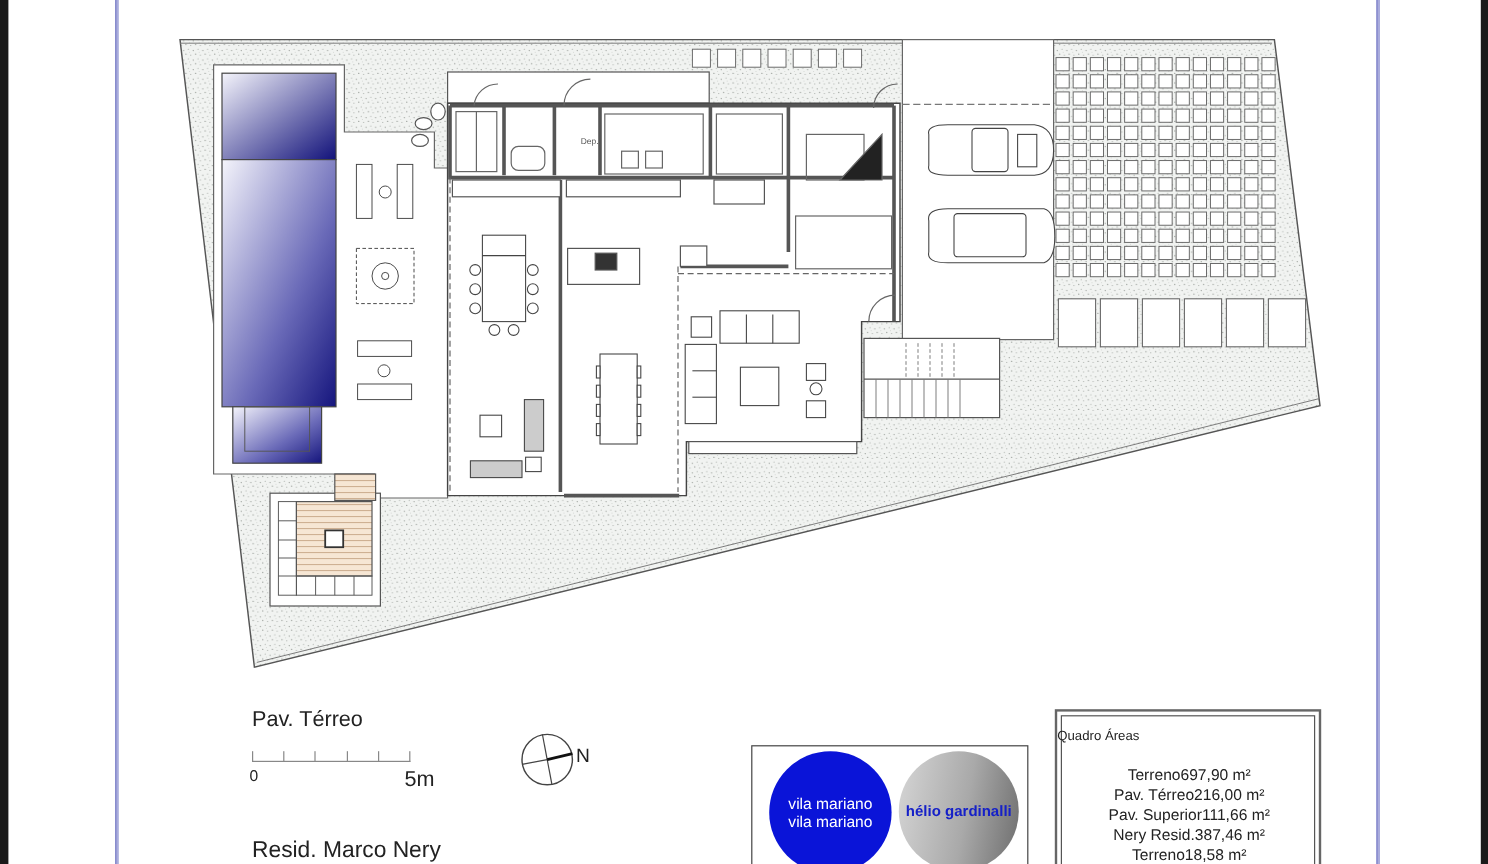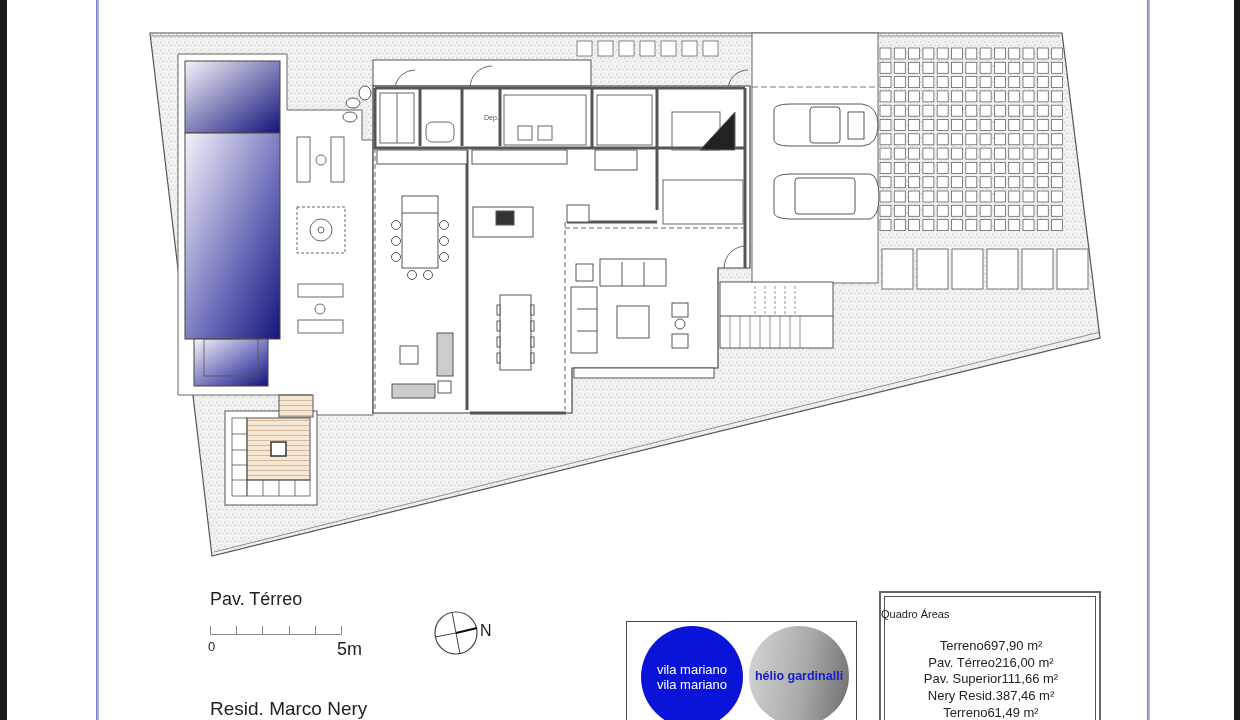--- a/index.html
+++ b/index.html
@@ -480,15 +480,15 @@
   <div class="areas-row" style="top:78px">
       <span>Pav. Superior</span>
       <span>111,66 m²</span>
     </div>
   <div class="areas-row" style="top:95px">
       <span>Nery Resid.</span>
       <span>387,46 m²</span>
     </div>
   <div class="areas-row" style="top:112px">
       <span>Terreno</span>
-      <span>61,49 m²</span>
+      <span>18,58 m²</span>
     </div>
 </div>
 
 </body></html>

